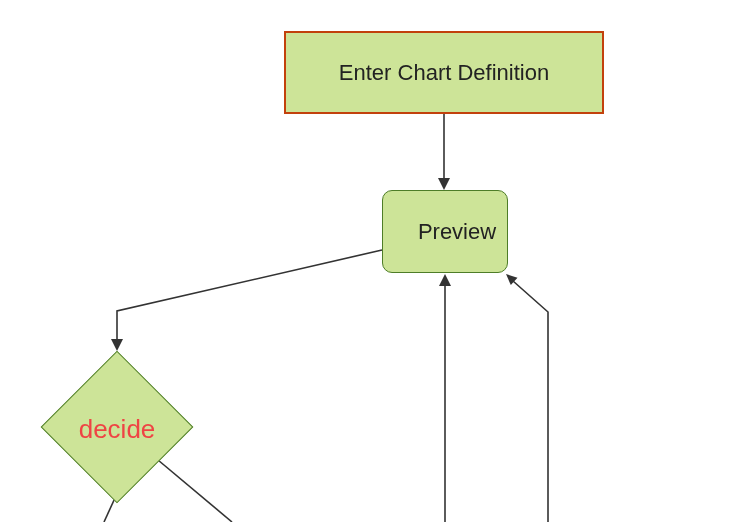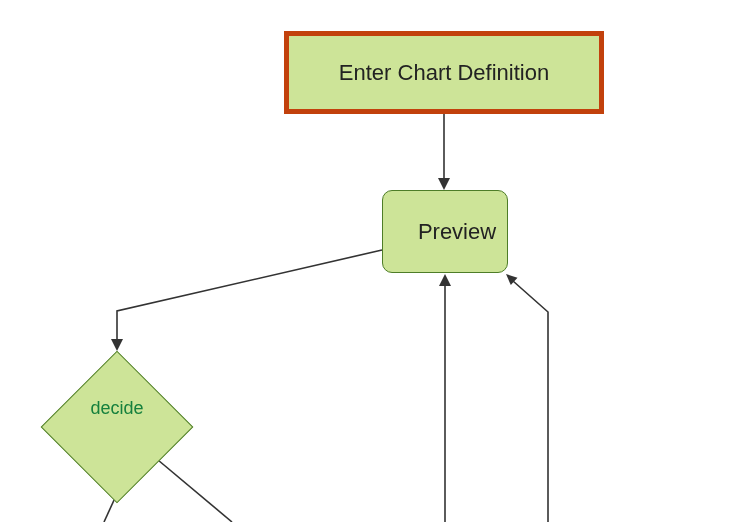--- a/index.html
+++ b/index.html
@@ -18,41 +18,41 @@
     box-sizing:border-box;
     background:#cde498;
     color:#222222;
     font-size:22px;
     display:flex;align-items:center;justify-content:center;
     text-align:center;
     white-space:nowrap;
   }
   .node-rect{
     left:284px;top:31px;width:320px;height:83px;
-    border:5px solid #c2410c;
+    border:2px solid #c2410c;
   }
   .node-rounded{
     left:382px;top:190px;width:126px;height:83px;
     border:1.6px solid #4e7d28;
     border-radius:10px;
     padding-left:24px;
   }
   .diamond-shape{
     position:absolute;
     left:63px;top:373px;width:108px;height:108px;
     box-sizing:border-box;
     background:#cde498;
     border:1.6px solid #4e7d28;
     transform:rotate(45deg);
   }
   .diamond-label{
     position:absolute;
-    left:117px;top:408px;
+    left:117px;top:429px;
     transform:translate(-50%,-50%);
-    font-size:18px;color:#15803d;
+    font-size:26px;color:#ef4444;
     white-space:nowrap;
   }
 </style>
 </head>
 <body>
 
 <div class="canvas">
 
   <svg class="edges" viewBox="0 0 740 522" xmlns="http://www.w3.org/2000/svg">
 

